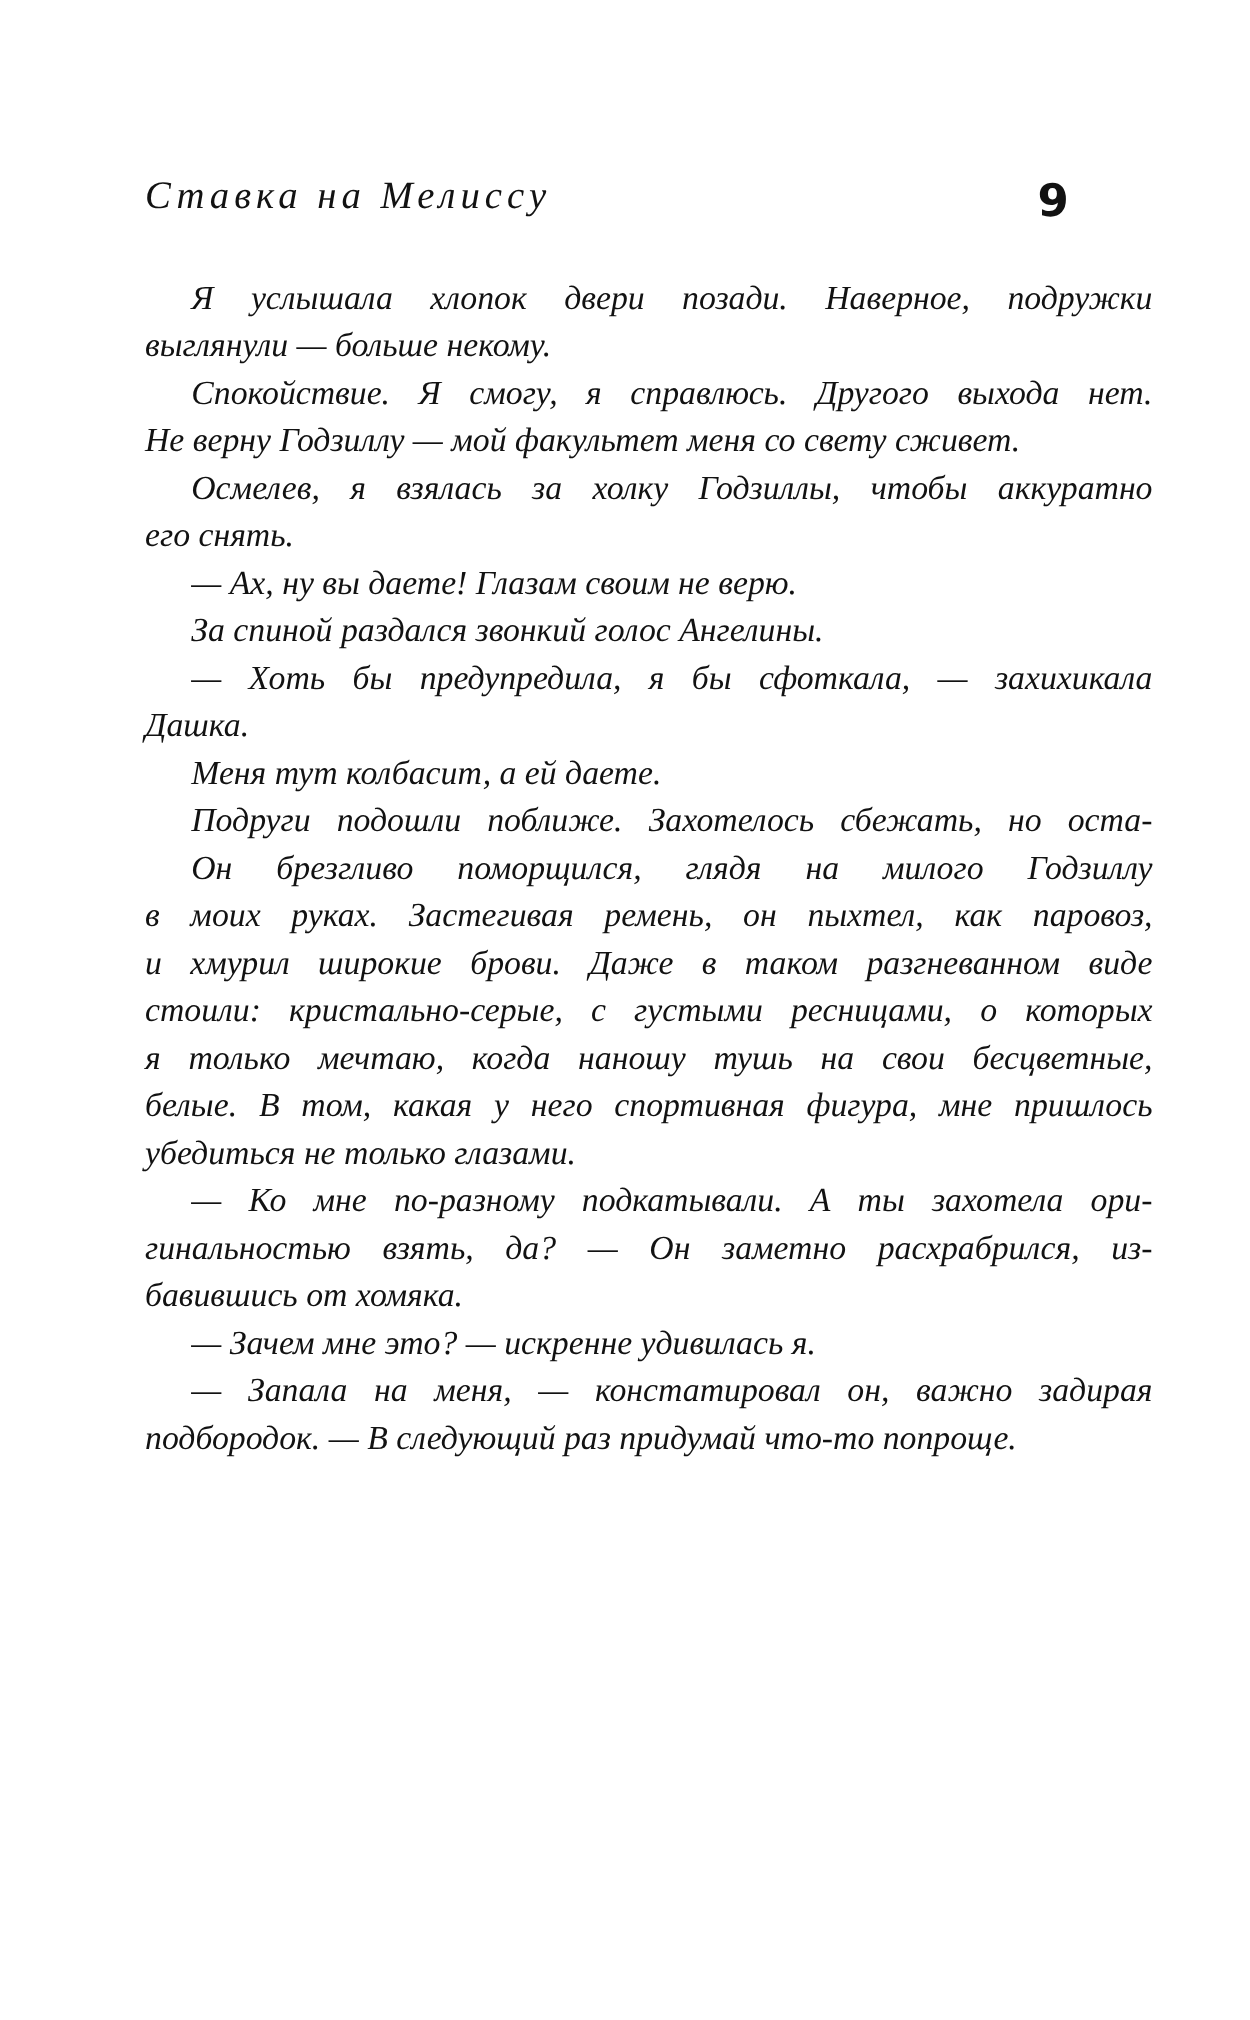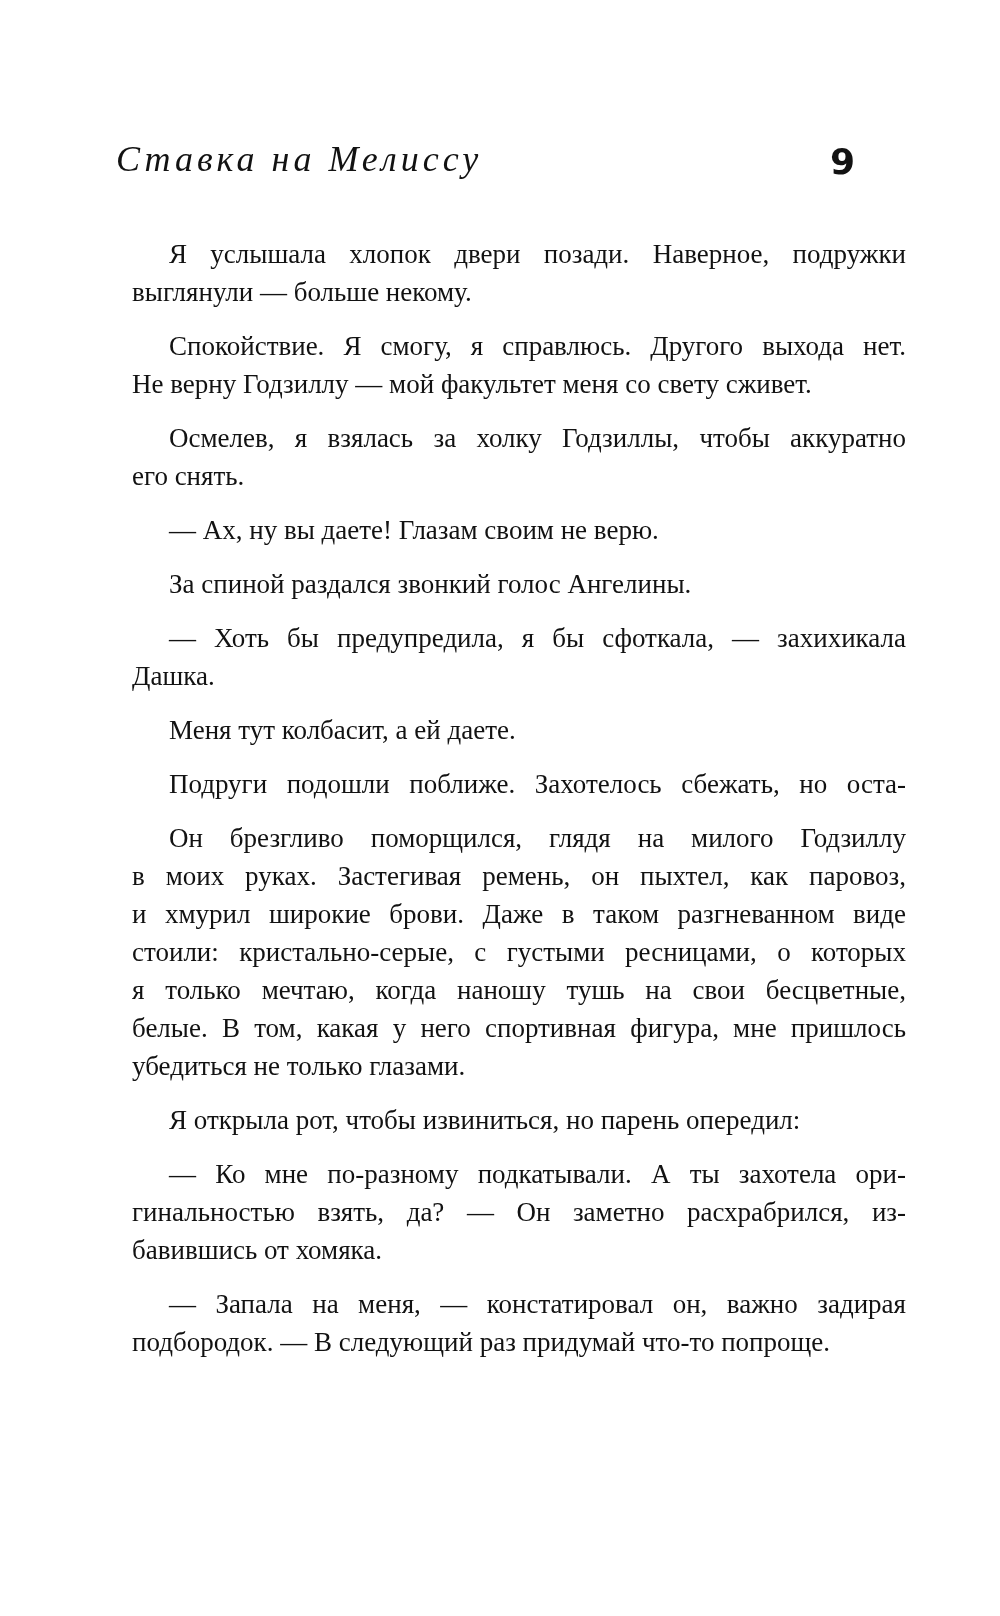--- a/index.html
+++ b/index.html
@@ -18,42 +18,42 @@
     top: 138px;
     width: 806px;
     height: 82px;
   }
   .head-title {
     position: absolute;
     left: 0;
     top: 0;
     font-style: italic;
     font-weight: normal;
-    font-size: 36px;
+    font-size: 31px;
     letter-spacing: 4px;
     white-space: nowrap;
   }
   .folio {
     position: absolute;
     left: 714px; 
     top: 6px;
     font-family: "DejaVu Sans", sans-serif;
     font-weight: bold;
     font-size: 36px;
     line-height: 1;
   }
   .text-block {
     position: absolute;
     left: 116px;
     top: 219px;
     width: 806px;
     font-size: 27px;
     line-height: 38px;
   }
-  .para { margin: 16px; padding: 0; }
+  .para { margin: 0; padding: 0; font-style: italic; }
   .line {
     display: block;
     text-align: justify;
     text-align-last: justify;
   }
   .line.last { text-align-last: left; }
   .line.first { text-indent: 37px; }
 </style>
 </head>
 <body>
@@ -95,25 +95,25 @@
       <p class="para">
         <span class="line first">Он брезгливо поморщился, глядя на милого Годзиллу</span>
         <span class="line">в моих руках. Застегивая ремень, он пыхтел, как паровоз,</span>
         <span class="line">и хмурил широкие брови. Даже в таком разгневанном виде</span>
         <span class="line">стоили: кристально-серые, с густыми ресницами, о которых</span>
         <span class="line">я только мечтаю, когда наношу тушь на свои бесцветные,</span>
         <span class="line">белые. В том, какая у него спортивная фигура, мне пришлось</span>
         <span class="line last">убедиться не только глазами.</span>
       </p>
       <p class="para">
-        <span class="line first last">Я открыла рот, чтобы извиниться, но парень опередил:</span>
-      </p>
-      <p class="para">
         <span class="line first">— Ко мне по-разному подкатывали. А ты захотела ори-</span>
         <span class="line">гинальностью взять, да? — Он заметно расхрабрился, из-</span>
         <span class="line last">бавившись от хомяка.</span>
+      </p>
+      <p class="para">
+        <span class="line first last">— Зачем мне это? — искренне удивилась я.</span>
       </p>
       <p class="para">
         <span class="line first">— Запала на меня, — констатировал он, важно задирая</span>
         <span class="line last">подбородок. — В следующий раз придумай что-то попроще.</span>
       </p>
     </main>
 </div>
 
 </body></html>

